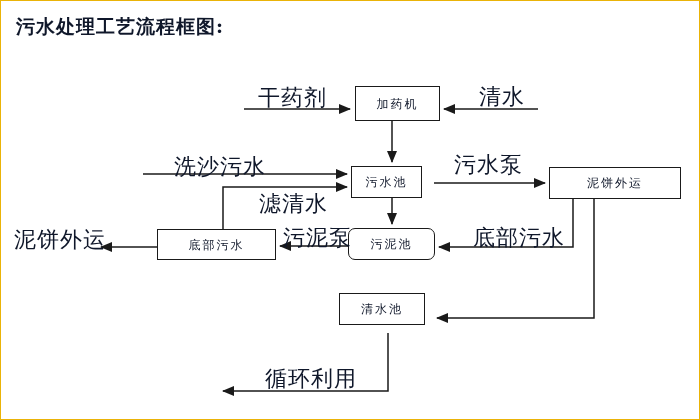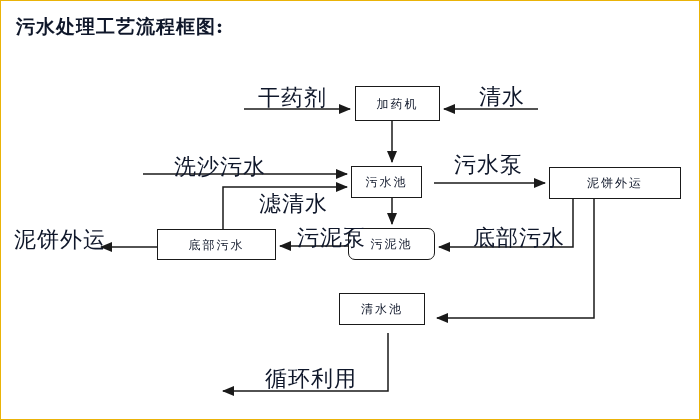--- a/index.html
+++ b/index.html
@@ -56,18 +56,18 @@
   <div class="node" style="left:548px;top:166px;width:132px;height:32px;">泥饼外运</div>
   <div class="node" style="left:347px;top:227px;width:87px;height:32px;border-radius:7px;">污泥池</div>
   <div class="node" style="left:156px;top:228px;width:119px;height:31px;">底部污水</div>
   <div class="node" style="left:338px;top:292px;width:86px;height:32px;">清水池</div>
 
   <div class="edge-label" style="left:257px;top:86px;">干药剂</div>
   <div class="edge-label" style="left:478px;top:85px;">清水</div>
   <div class="edge-label" style="left:173px;top:155px;">洗沙污水</div>
   <div class="edge-label" style="left:258px;top:192px;">滤清水</div>
   <div class="edge-label" style="left:453px;top:153px;">污水泵</div>
-  <div class="edge-label" style="left:296px;top:226px;">污泥泵</div>
+  <div class="edge-label" style="left:282px;top:226px;">污泥泵</div>
   <div class="edge-label" style="left:472px;top:226px;">底部污水</div>
   <div class="edge-label" style="left:13px;top:228px;">泥饼外运</div>
   <div class="edge-label" style="left:264px;top:367px;text-align:center;">循环利用</div>
 
 </div>
 
 </body></html>

